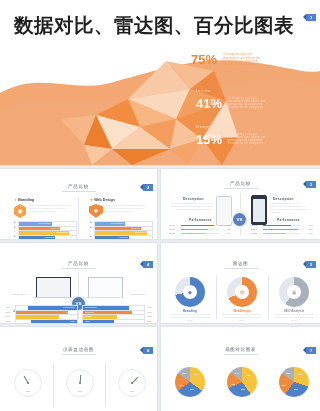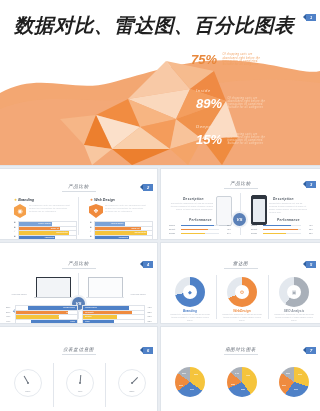--- a/index.html
+++ b/index.html
@@ -1,21 +1,21 @@
 <!DOCTYPE html>
 <html><head>
 <meta charset="utf-8">
 <style>
   html,body{margin:0;padding:0;background:#eef1f5;}
   body{width:320px;height:411px;overflow:hidden;font-family:"Liberation Sans","DejaVu Sans",sans-serif;}
   .deck{position:relative;width:320px;height:411px;background:#e9edf2;}
 
   
   .slide{position:absolute;background:#ffffff;overflow:hidden;
-         box-shadow:0 0 0 1px #dfe4ea;font-style:italic;}
+         box-shadow:0 0 0 1px #dfe4ea;}
   .s-title{position:absolute;left:0;right:0;text-align:center;
            font-size:4.6px;color:#5d6570;letter-spacing:.6px;}
   .s-title .rule{display:block;width:34px;height:1px;background:#d8dde3;margin:1.6px auto 0;}
   .badge{position:absolute;width:10px;height:7px;background:#4f81c7;
          color:#fff;font-size:4px;line-height:7px;text-align:center;font-weight:bold;}
   .badge:before{content:"";position:absolute;left:-3px;top:0;border-top:3.5px solid transparent;
         border-bottom:3.5px solid transparent;border-right:3px solid #2f5f9f;}
   .divider{position:absolute;width:1px;background:#e2e6ec;}
 
   
@@ -148,21 +148,21 @@
       <span class="body">
         <span class="l">Of shopping carts are</span>
         <span class="l">abandoned right before the</span>
         <span class="l">transaction its completed.</span>
         <span class="l">Suitable for all categories</span>
       </span>
     </div>
 
     <div class="stat" id="stat10">
       <span class="cap">Inside</span>
-      <span class="num">89%</span>
+      <span class="num">41%</span>
       <span class="body">
         <span class="l">Of shopping carts are</span>
         <span class="l">abandoned right before the</span>
         <span class="l">transaction its completed.</span>
         <span class="l">Suitable for all categories</span>
       </span>
     </div>
 
     <div class="stat" id="stat15">
       <span class="cap">Deeper</span>

